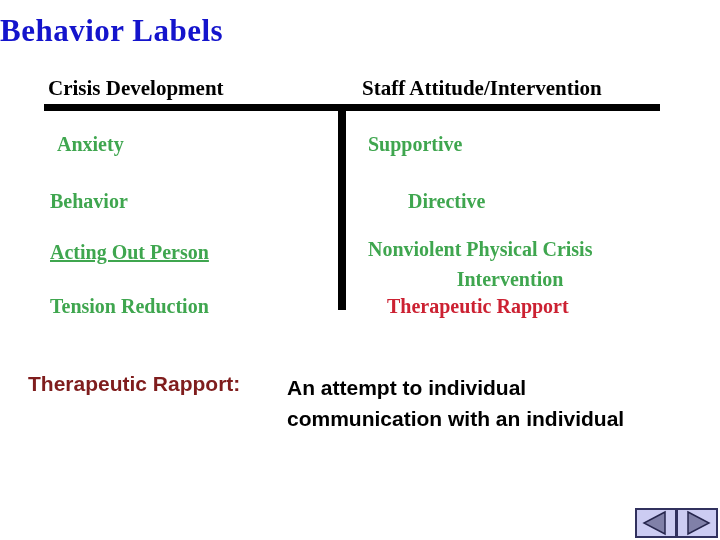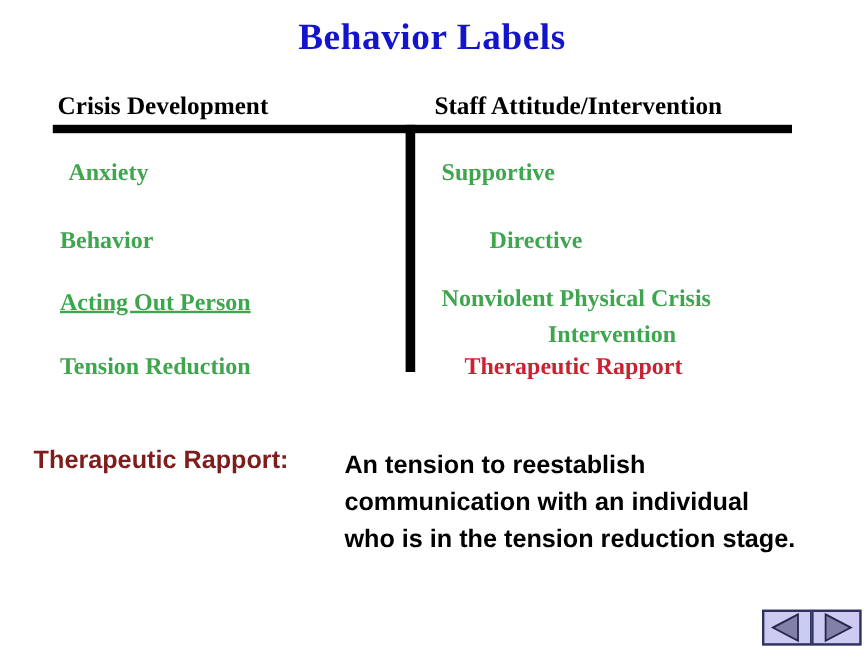--- a/index.html
+++ b/index.html
@@ -16,21 +16,21 @@
   html,body{background:#888;}
   .slide{
     position:relative;
     width:720px;height:540px;
     background:#ffffff;
     overflow:hidden;
     font-family:"Liberation Serif", serif;
   }
   .title{
     position:absolute;left:0;top:13px;width:720px;
-    text-align:center;
+    text-align:left;
     font:bold 31px "Liberation Serif", serif;
     color:var(--title-blue);
     letter-spacing:0.5px;
   }
   .col-header{
     position:absolute;top:76px;
     font:bold 21px "Liberation Serif", serif;
     color:#000;white-space:nowrap;text-align:right;
   }
   .col-header.left{left:48px;}
@@ -106,23 +106,22 @@
   <div class="item supportive">Supportive</div>
   <div class="item directive">Directive</div>
   <div class="item nonviolent">
     <span class="line1">Nonviolent Physical Crisis</span>
     <span class="line2">Intervention</span>
   </div>
   <div class="item rapport">Therapeutic Rapport</div>
 
   <div class="def-term">Therapeutic Rapport:</div>
   <div class="def-body">
-    <div>An tension to reestablish</div>
+    <div>An attempt to individual</div>
     <div>communication with an individual</div>
-    <div>who is in the tension reduction stage.</div>
   </div>
 
   <div class="nav">
     <button class="nav-btn">
       <svg width="38" height="26" viewBox="0 0 38 26">
         <polygon points="28,2 7,13 28,24" fill="var(--arrow-fill)" stroke="var(--arrow-outline)" stroke-width="1.5"></polygon>
       </svg>
     </button>
     <button class="nav-btn">
       <svg width="38" height="26" viewBox="0 0 38 26">

